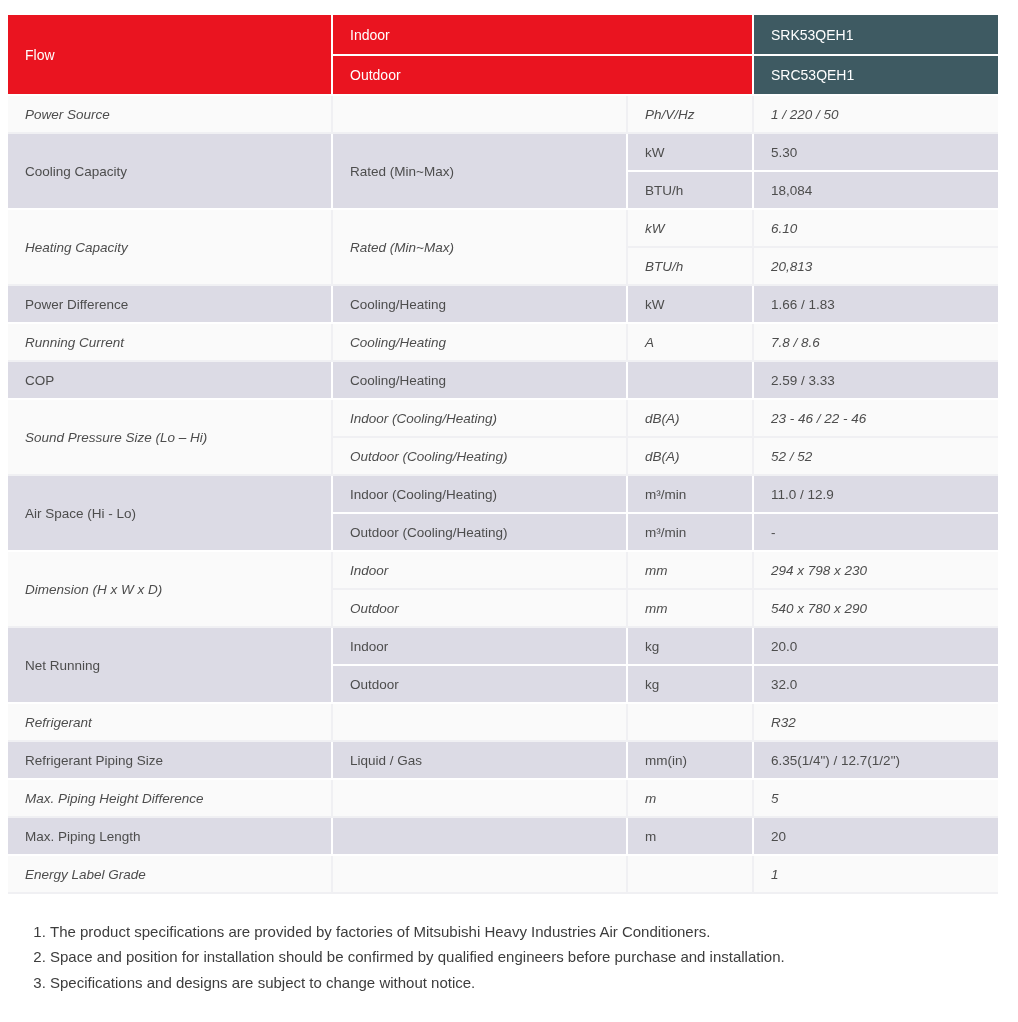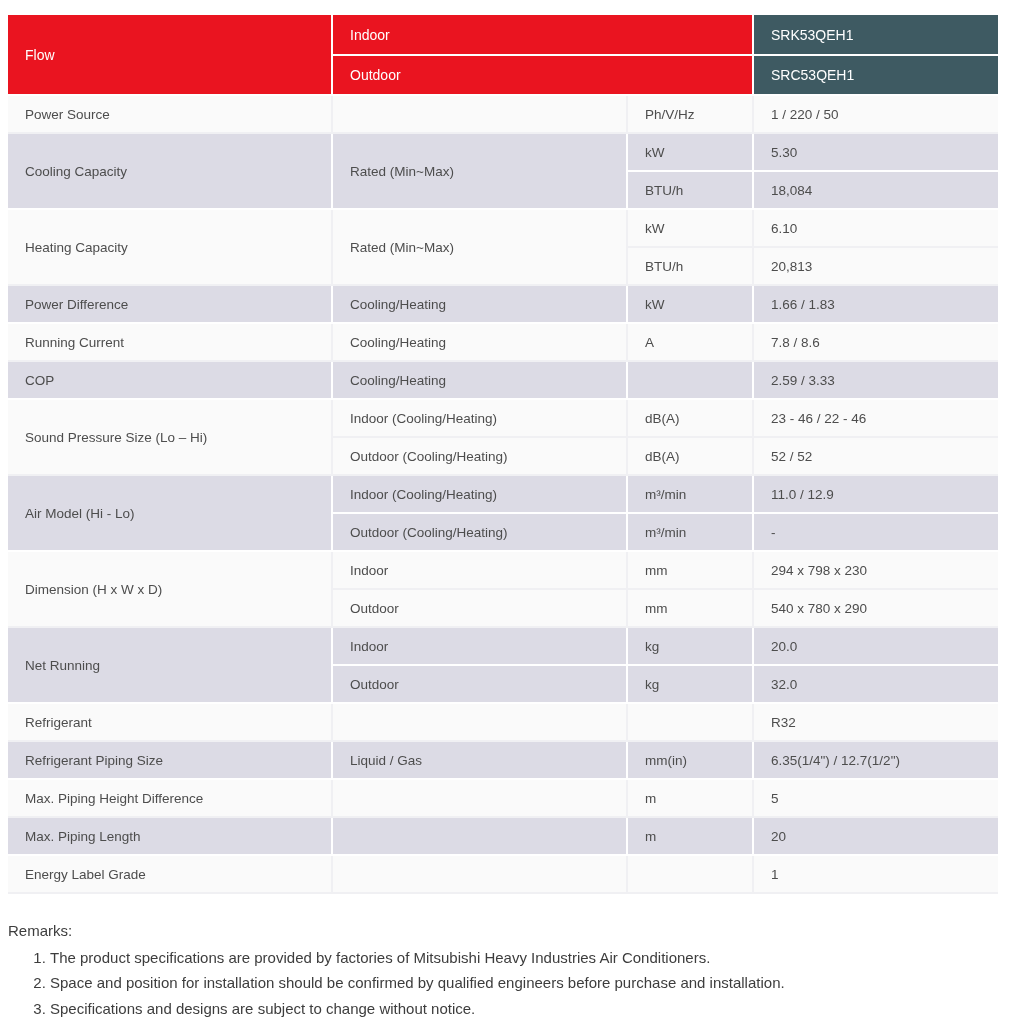--- a/index.html
+++ b/index.html
@@ -46,20 +46,21 @@
   tbody td{height:38px;}
   tr.shade td{
     background:var(--shade);
     border-right:2px solid #ffffff;
     border-bottom:2px solid #ffffff;
   }
   tr.plain td{
     background:var(--plain);
     border-right:2px solid var(--plainline);
     border-bottom:2px solid var(--plainline);
+    font-style:italic;
   }
   tbody td:last-child{border-right:0;}
   .remarks{margin-top:28px;font-size:15px;color:#3d3d3d;}
   .remarks-title{margin-bottom:9px;}
   .remarks ol{margin:4px;padding-left:38px;}
   .remarks li{margin-bottom:5px;line-height:1.35;}
 </style>
 </head>
 <body>
 
@@ -133,21 +134,21 @@
           <td class="col-desc">Indoor (Cooling/Heating)</td>
           <td class="col-unit">dB(A)</td>
           <td class="col-value">23 - 46 / 22 - 46</td>
         </tr>
         <tr class="plain">
           <td class="col-desc">Outdoor (Cooling/Heating)</td>
           <td class="col-unit">dB(A)</td>
           <td class="col-value">52 / 52</td>
         </tr>
         <tr class="shade">
-          <td class="col-name" rowspan="2">Air Model (Hi - Lo)</td>
+          <td class="col-name" rowspan="2">Air Space (Hi - Lo)</td>
           <td class="col-desc">Indoor (Cooling/Heating)</td>
           <td class="col-unit">m³/min</td>
           <td class="col-value">11.0 / 12.9</td>
         </tr>
         <tr class="shade">
           <td class="col-desc">Outdoor (Cooling/Heating)</td>
           <td class="col-unit">m³/min</td>
           <td class="col-value">-</td>
         </tr>
         <tr class="plain">
@@ -199,21 +200,20 @@
         <tr class="plain">
           <td class="col-name">Energy Label Grade</td>
           <td class="col-desc"></td>
           <td class="col-unit"></td>
           <td class="col-value">1</td>
         </tr>
       </tbody>
   </table>
 
   <div class="remarks">
-    <div class="remarks-title">Remarks:</div>
     <ol>
       <li>The product specifications are provided by factories of Mitsubishi Heavy Industries Air Conditioners.</li>
       <li>Space and position for installation should be confirmed by qualified engineers before purchase and installation.</li>
       <li>Specifications and designs are subject to change without notice.</li>
     </ol>
   </div>
 
 </div>
 
 </body></html>

